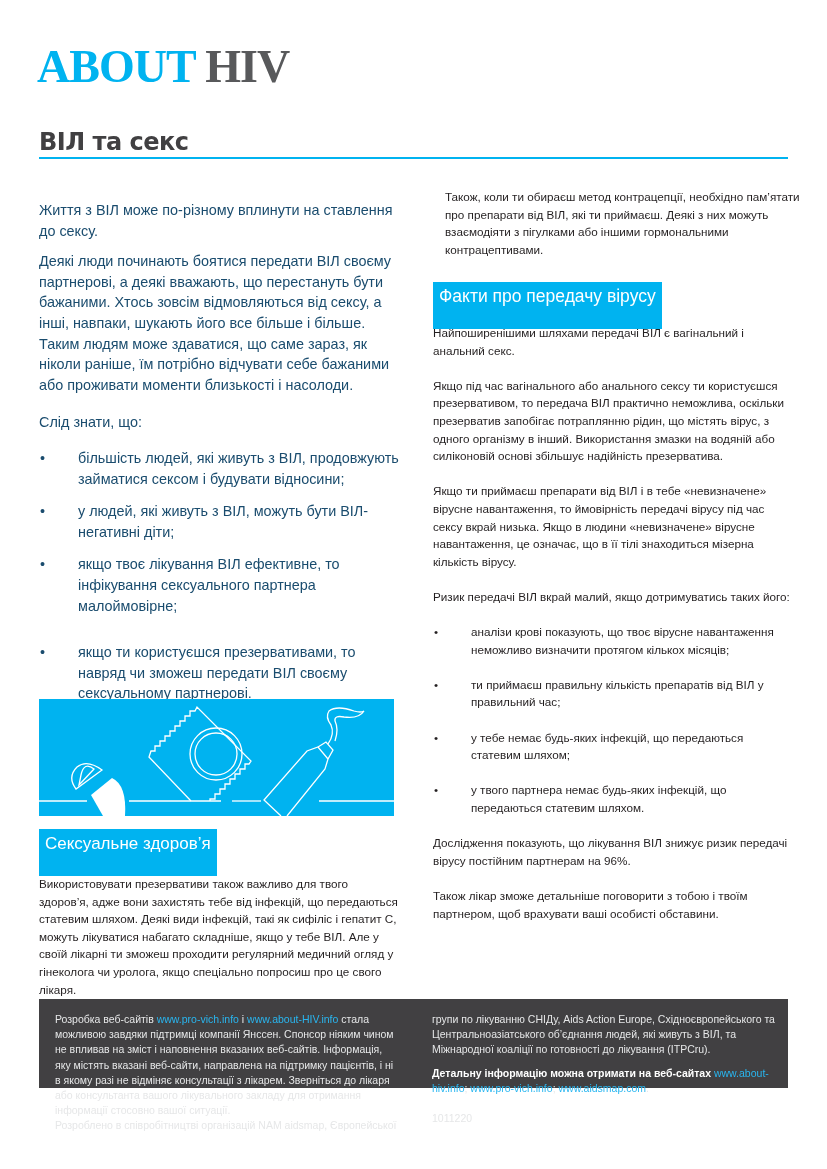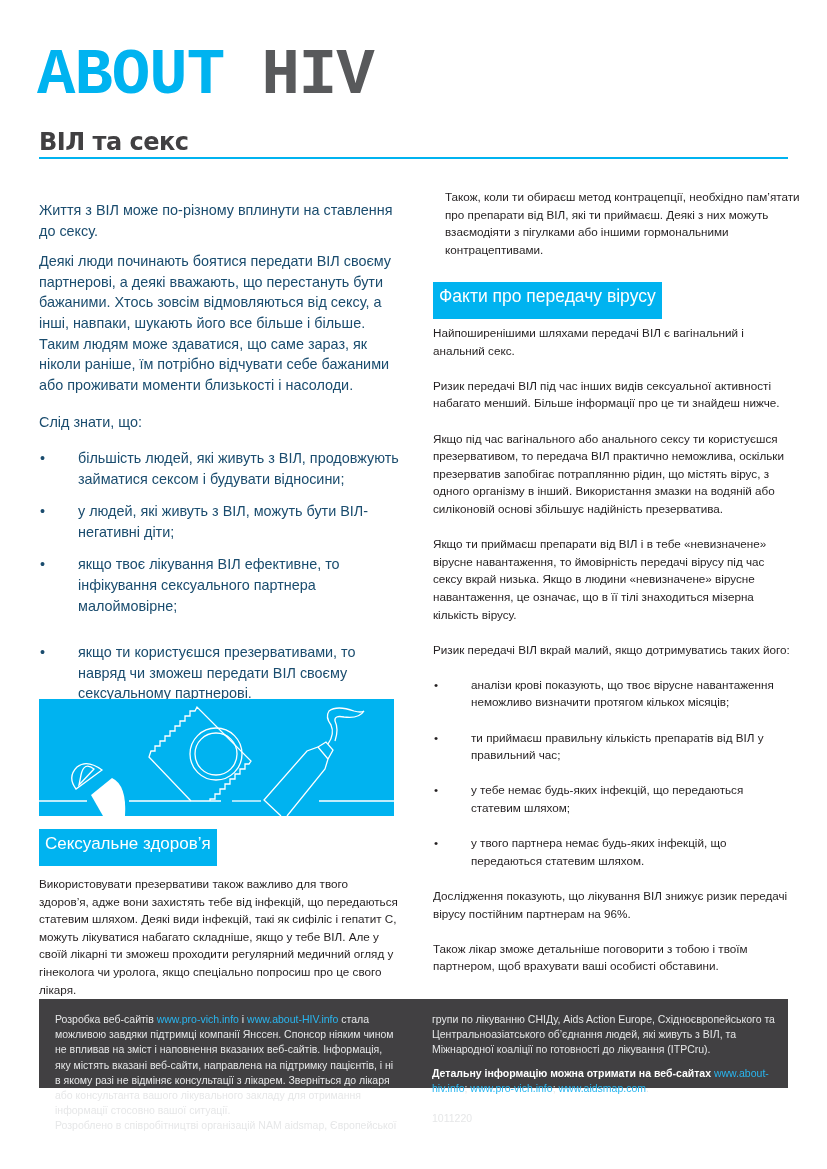--- a/index.html
+++ b/index.html
@@ -1,37 +1,37 @@
 <!DOCTYPE html>
 <html><head>
 <meta charset="utf-8">
 <style>
   * { margin: 0; padding: 0; box-sizing: border-box; }
   html, body { width: 827px; height: 1169px; background: #ffffff; overflow: hidden; }
   body { position: relative; font-family: "Liberation Sans", "DejaVu Sans", sans-serif; }
 
-  .brand { position: absolute; left: 37px; top: 44px; font-size: 64px; font-weight: bold; letter-spacing: -1px; line-height: 1; font-family: Liberation Mono, monospace; }
+  .brand { position: absolute; left: 37px; top: 44px; font-size: 46px; font-weight: bold; letter-spacing: -1px; line-height: 1; font-family: Liberation Serif, serif; }
   .brand .about { color: #00b3f0; }
   .brand .hiv { color: #58595b; }
 
   .subtitle { position: absolute; left: 39px; top: 128px; font-size: 24px; font-weight: bold; color: #414042; font-family: "DejaVu Sans", sans-serif; letter-spacing: -0.5px; }
   .rule { position: absolute; left: 39px; top: 157px; width: 749px; height: 2px; background: #00b3f0; }
 
   .col-left { position: absolute; left: 39px; top: 200px; width: 360px; color: #1a4c6e; font-size: 14.4px; line-height: 20.6px; }
   .col-left p { margin-bottom: 10px; }
   .col-left .know { margin-top: 17px; margin-bottom: 15px; }
   .bullets { list-style: none; }
   .bullets li { position: relative; padding-left: 39px; margin-bottom: 12px; }
   .bullets li .dot { position: absolute; left: 1px; top: 0; }
   .bullets li.gap { margin-top: 26px; }
 
   .illustration { position: absolute; left: 39px; top: 699px; width: 355px; height: 117px; background: #00b3f0; overflow: hidden; }
   .illustration svg { display: block; }
 
-  .sec-heading { position: absolute; background: #00b3f0; color: #ffffff; font-size: 17px; padding: 4px 6px 12px 6px; line-height: 21px; white-space: nowrap; }
+  .sec-heading { position: absolute; background: #00b3f0; color: #ffffff; font-size: 17px; padding: 4px 6px 22px 6px; line-height: 21px; white-space: nowrap; }
   .sec-health { left: 39px; top: 829px; }
   .sec-facts { left: 433px; top: 282px; font-size: 17.5px; }
 
   .health-text { position: absolute; left: 39px; top: 875px; width: 360px; color: #231f20; font-size: 11.7px; line-height: 17.6px; }
 
   .col-right { position: absolute; left: 433px; top: 188px; width: 360px; color: #231f20; font-size: 11.7px; line-height: 17.6px; margin-left: 12px; }
   .col-right p { margin-bottom: 17.6px; }
   .facts { position: absolute; left: 433px; top: 324px; width: 360px; color: #231f20; font-size: 11.7px; line-height: 17.6px; }
   .facts p { margin-bottom: 17.6px; }
   .facts .bullets li { padding-left: 38px; margin-bottom: 17.6px; }
@@ -100,21 +100,20 @@
 <div class="sec-heading sec-health">Сексуальне здоров’я</div>
 <div class="health-text">Використовувати презервативи також важливо для твого здоров’я, адже вони захистять тебе від інфекцій, що передаються статевим шляхом. Деякі види інфекцій, такі як сифіліс і гепатит С, можуть лікуватися набагато складніше, якщо у тебе ВІЛ. Але у своїй лікарні ти зможеш проходити регулярний медичний огляд у гінеколога чи уролога, якщо спеціально попросиш про це свого лікаря.</div>
 
 <div class="col-right">
   <p>Також, коли ти обираєш метод контрацепції, необхідно пам’ятати про препарати від ВІЛ, які ти приймаєш. Деякі з них можуть взаємодіяти з пігулками або іншими гормональними контрацептивами.</p>
 </div>
 <div class="sec-heading sec-facts">Факти про передачу вірусу</div>
 
 <div class="facts">
   <p>Найпоширенішими шляхами передачі ВІЛ є вагінальний і анальний секс.</p>
-  <p>Ризик передачі ВІЛ під час інших видів сексуальної активності набагато менший. Більше інформації про це ти знайдеш нижче.</p>
   <p>Якщо під час вагінального або анального сексу ти користуєшся презервативом, то передача ВІЛ практично неможлива, оскільки презерватив запобігає потраплянню рідин, що містять вірус, з одного організму в інший. Використання змазки на водяній або силіконовій основі збільшує надійність презерватива.</p>
   <p>Якщо ти приймаєш препарати від ВІЛ і в тебе «невизначене» вірусне навантаження, то ймовірність передачі вірусу під час сексу вкрай низька. Якщо в людини «невизначене» вірусне навантаження, це означає, що в її тілі знаходиться мізерна кількість вірусу.</p>
   <p>Ризик передачі ВІЛ вкрай малий, якщо дотримуватись таких його:</p>
   <ul class="bullets">
     <li><span class="dot">•</span><span>аналізи крові показують, що твоє вірусне навантаження неможливо визначити протягом кількох місяців;</span></li>
     <li><span class="dot">•</span><span>ти приймаєш правильну кількість препаратів від ВІЛ у правильний час;</span></li>
     <li><span class="dot">•</span><span>у тебе немає будь-яких інфекцій, що передаються статевим шляхом;</span></li>
     <li><span class="dot">•</span><span>у твого партнера немає будь-яких інфекцій, що передаються статевим шляхом.</span></li>
   </ul>
   <p>Дослідження показують, що лікування ВІЛ знижує ризик передачі вірусу постійним партнерам на 96%.</p>

